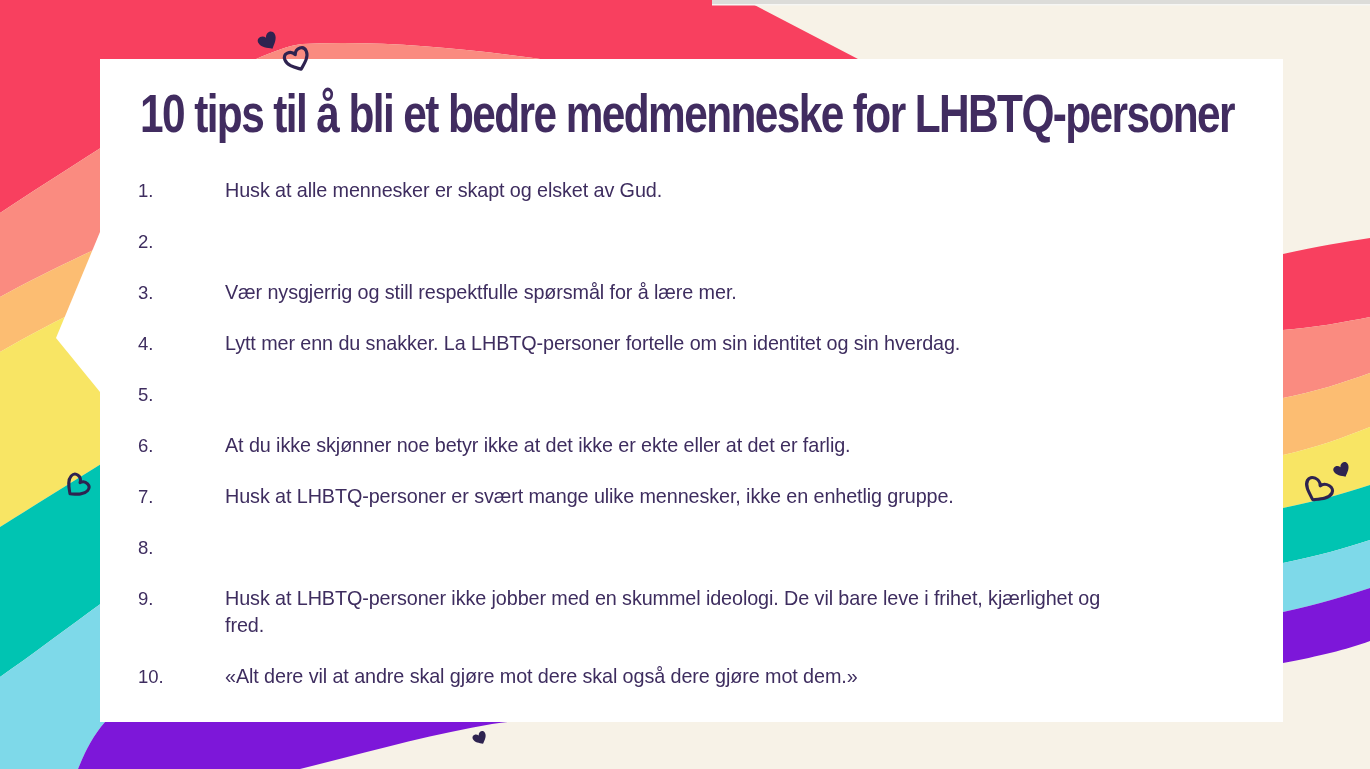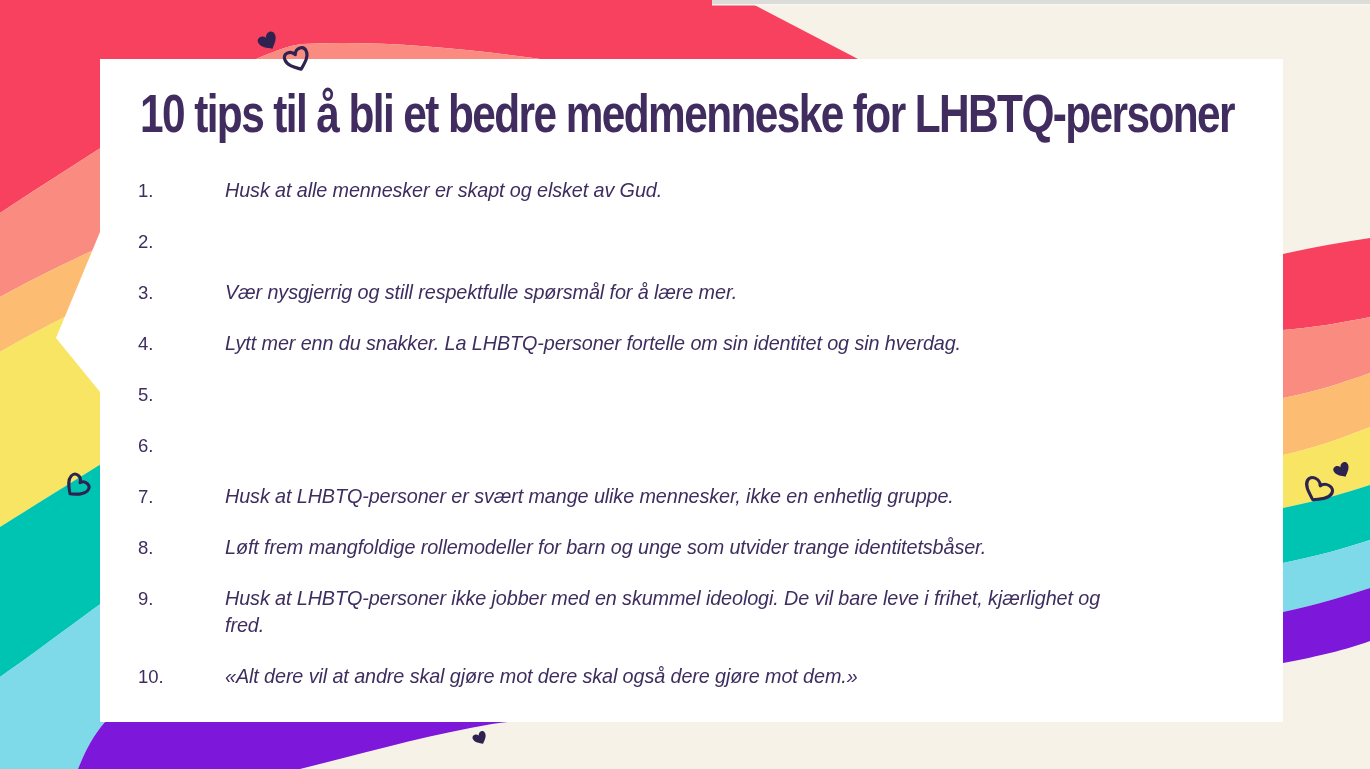--- a/index.html
+++ b/index.html
@@ -9,21 +9,21 @@
   .card-content{position:absolute;left:100px;top:59px;width:1183px;height:550px;}
   .title{
     position:absolute;left:40px;top:26px;
     font-size:53px;font-weight:800;letter-spacing:-2px;line-height:58px;
     color:#412c60;white-space:nowrap;
     transform:scaleX(0.80);transform-origin:left top;
   }
   .list{position:absolute;left:38px;top:118px;width:1110px;}
   .row{display:flex;margin-bottom:24px;color:#3e2d5f;}
   .num{width:87px;flex:0 0 87px;font-size:18.5px;line-height:27px;}
-  .txt{font-size:19.8px;line-height:27px;white-space:pre-line;letter-spacing:-0.1px;font-style:italic;}
+  .txt{font-size:19.8px;line-height:27px;white-space:pre-line;letter-spacing:-0.1px;}
   .txt .u{text-decoration:underline;text-underline-offset:3px;text-decoration-thickness:1.5px;}
 </style>
 </head>
 <body>
 
 <div class="stage">
 
   <svg class="bg" viewBox="0 0 1370 769" preserveAspectRatio="none" aria-hidden="true">
 
     <rect x="0" y="0" width="1370" height="769" fill="#f7f2e7"></rect>
@@ -125,28 +125,28 @@
         </div>
         <div class="row">
           <span class="num">4.</span>
           <span class="txt"><span>Lytt mer enn du snakker. La LHBTQ-personer fortelle om sin identitet og sin hverdag.</span></span>
         </div>
         <div class="row">
           <span class="num">5.</span>
         </div>
         <div class="row">
           <span class="num">6.</span>
+          <span class="txt"><span>At du ikke skjønner noe betyr ikke at det ikke er ekte eller at det er farlig.</span></span>
         </div>
         <div class="row">
           <span class="num">7.</span>
           <span class="txt"><span>Husk at LHBTQ-personer er svært mange ulike mennesker, ikke en enhetlig gruppe.</span></span>
         </div>
         <div class="row">
           <span class="num">8.</span>
-          <span class="txt"><span>Løft frem mangfoldige rollemodeller for barn og unge som utvider trange identitetsbåser.</span></span>
         </div>
         <div class="row">
           <span class="num">9.</span>
           <span class="txt"><span>Husk at LHBTQ-personer ikke jobber med en skummel ideologi. De vil bare leve i frihet, kjærlighet og
 fred.</span></span>
         </div>
         <div class="row">
           <span class="num">10.</span>
           <span class="txt"><span>«Alt dere vil at andre skal gjøre mot dere skal også dere gjøre mot dem.»</span></span>
         </div>

